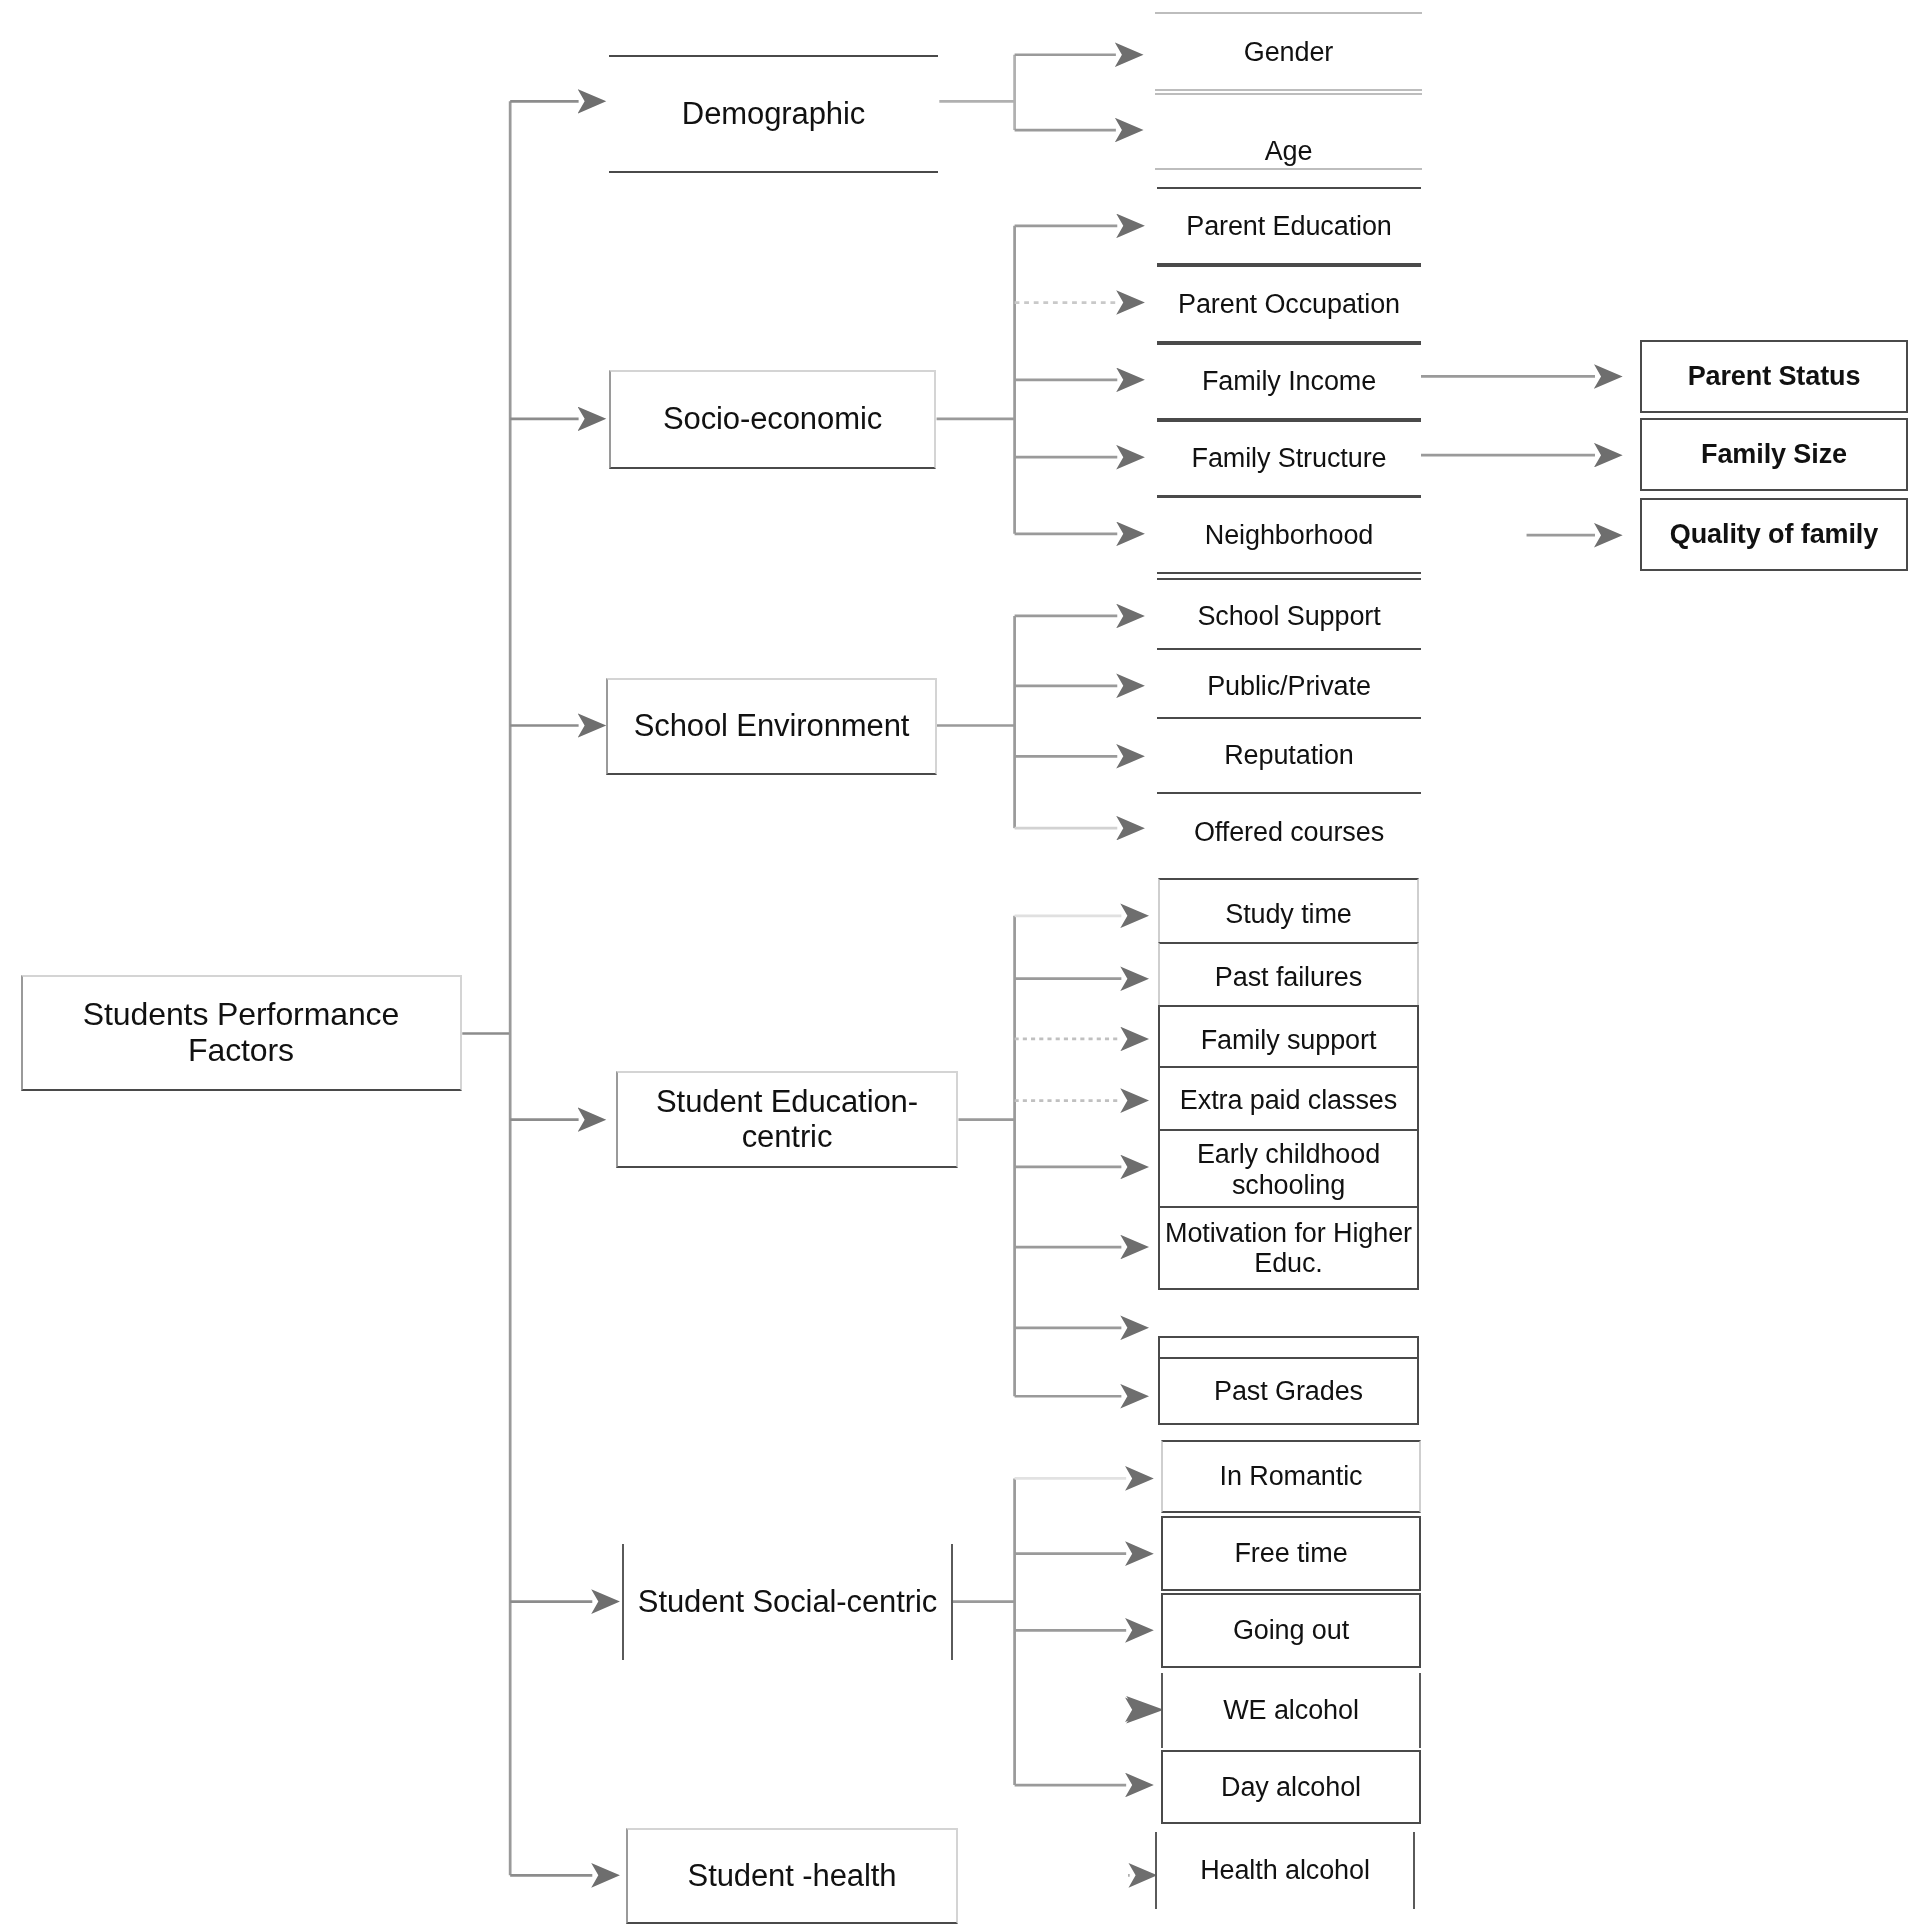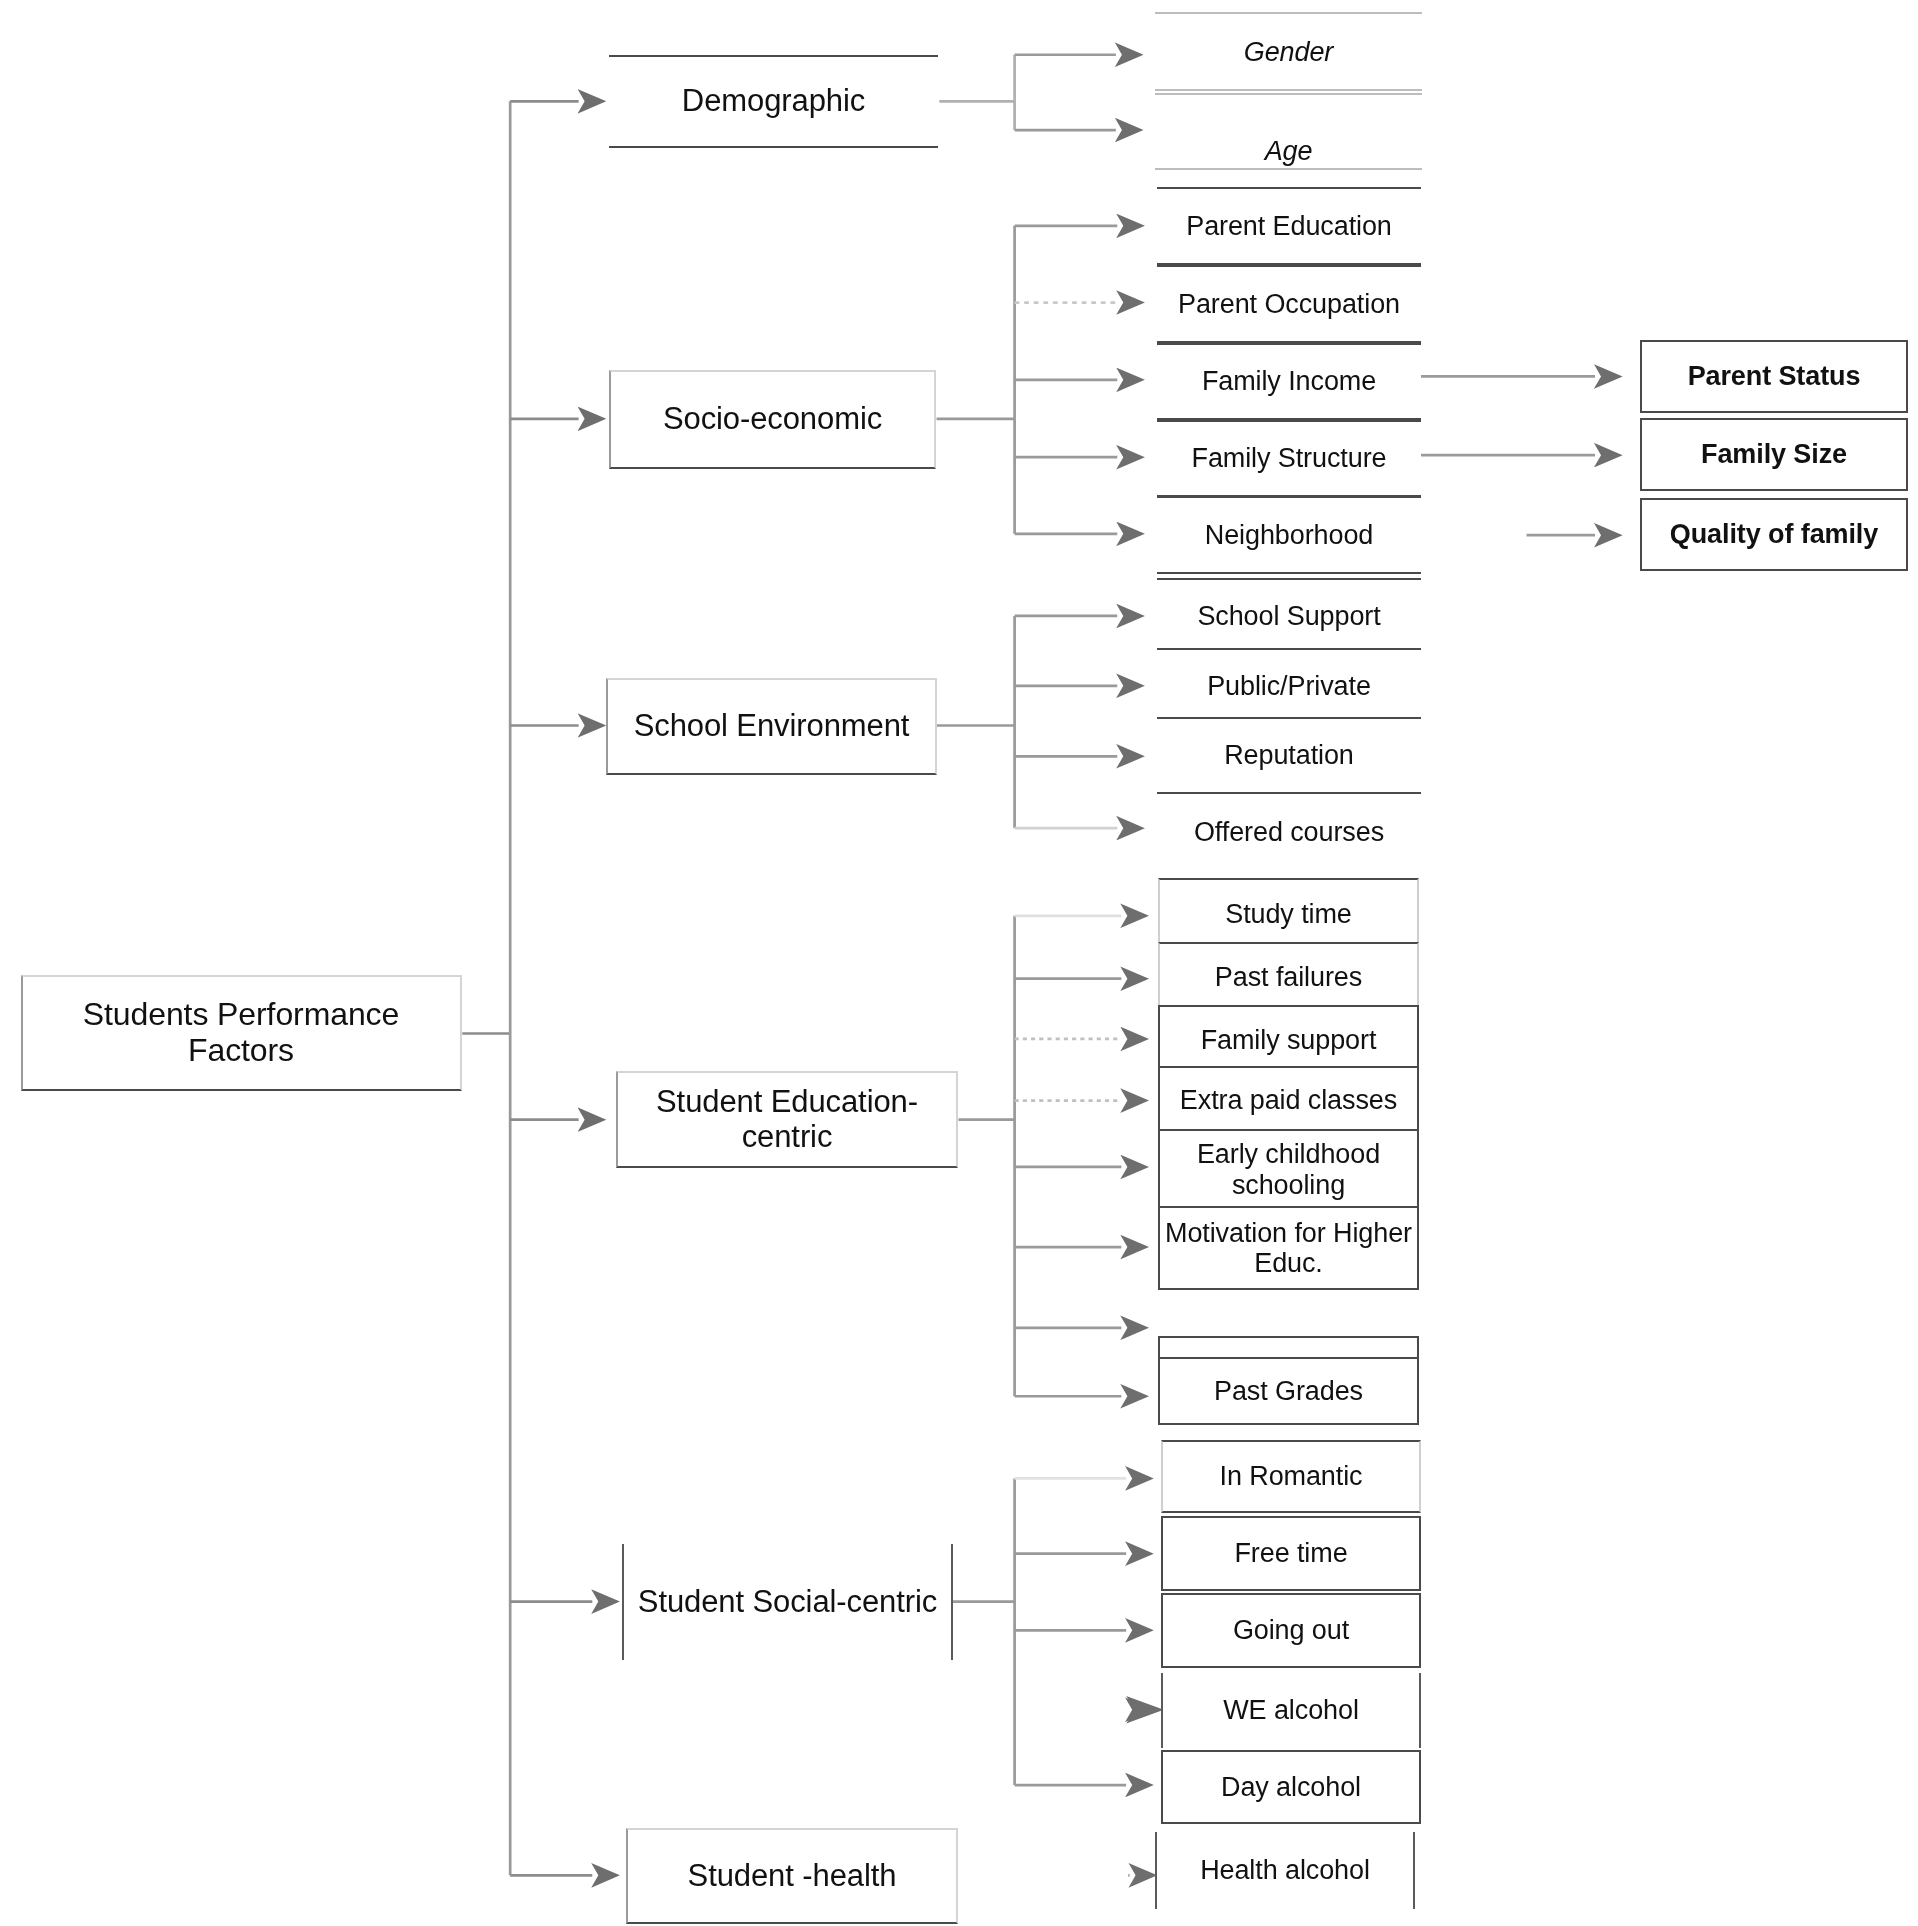--- a/index.html
+++ b/index.html
@@ -25,21 +25,21 @@
     line-height:1.12;
     padding:1.4px 4.1px;
     letter-spacing:-0.1px;
   }
   
   .bd-full   { border:2.1px solid #4a4a4a; }
   .bd-faint  { border:2.1px solid #d9d9d9; }
   .bd-hz     { border-top:2.1px solid #4a4a4a; border-bottom:2.1px solid #4a4a4a;
                border-left:0; border-right:0; }
   .bd-hz-lt  { border-top:2.1px solid #bdbdbd; border-bottom:2.1px solid #bdbdbd;
-               border-left:0; border-right:0;font-style:italic; }
+               border-left:0; border-right:0; }
   .bd-vt     { border-left:2.1px solid #5a5a5a; border-right:2.1px solid #5a5a5a;
                border-top:0; border-bottom:0; }
   .bd-mix    { border-top:2.1px solid #4a4a4a; border-bottom:2.1px solid #4a4a4a;
                border-left:2.1px solid #cfcfcf; border-right:2.1px solid #cfcfcf; }
   .bd-lite   { border-top:2.1px solid #d4d4d4; border-bottom:2.1px solid #4a4a4a;
                border-left:2.1px solid #9a9a9a; border-right:2.1px solid #d4d4d4; }
 
   .f-root   { font-size:32px; }
   .f-l2     { font-size:31px; }
   .f-l3     { font-size:27px; }
@@ -131,21 +131,21 @@
 
     <g stroke="#9a9a9a" stroke-width="4" fill="none">
       <path d="M1648,2740 L1650,2740" marker-end="url(#ah)"></path>
     </g>
   </svg>
 
   <div class="node bd-lite f-root" style="left:20.5px; top:975px; width:441px; height:116px;justify-content:flex-end;">
     <span>Students Performance Factors</span>
   </div>
 
-  <div class="node bd-hz f-l2" style="left:609px; top:55px; width:329px; height:93px;">
+  <div class="node bd-hz f-l2" style="left:609px; top:55px; width:329px; height:118px;">
     <span>Demographic</span>
   </div>
 
   <div class="node bd-lite f-l2" style="left:609px; top:370px; width:327px; height:99px;">
     <span>Socio-economic</span>
   </div>
 
   <div class="node bd-lite f-l2" style="left:606px; top:678px; width:331px; height:97px;">
     <span>School Environment</span>
   </div>

